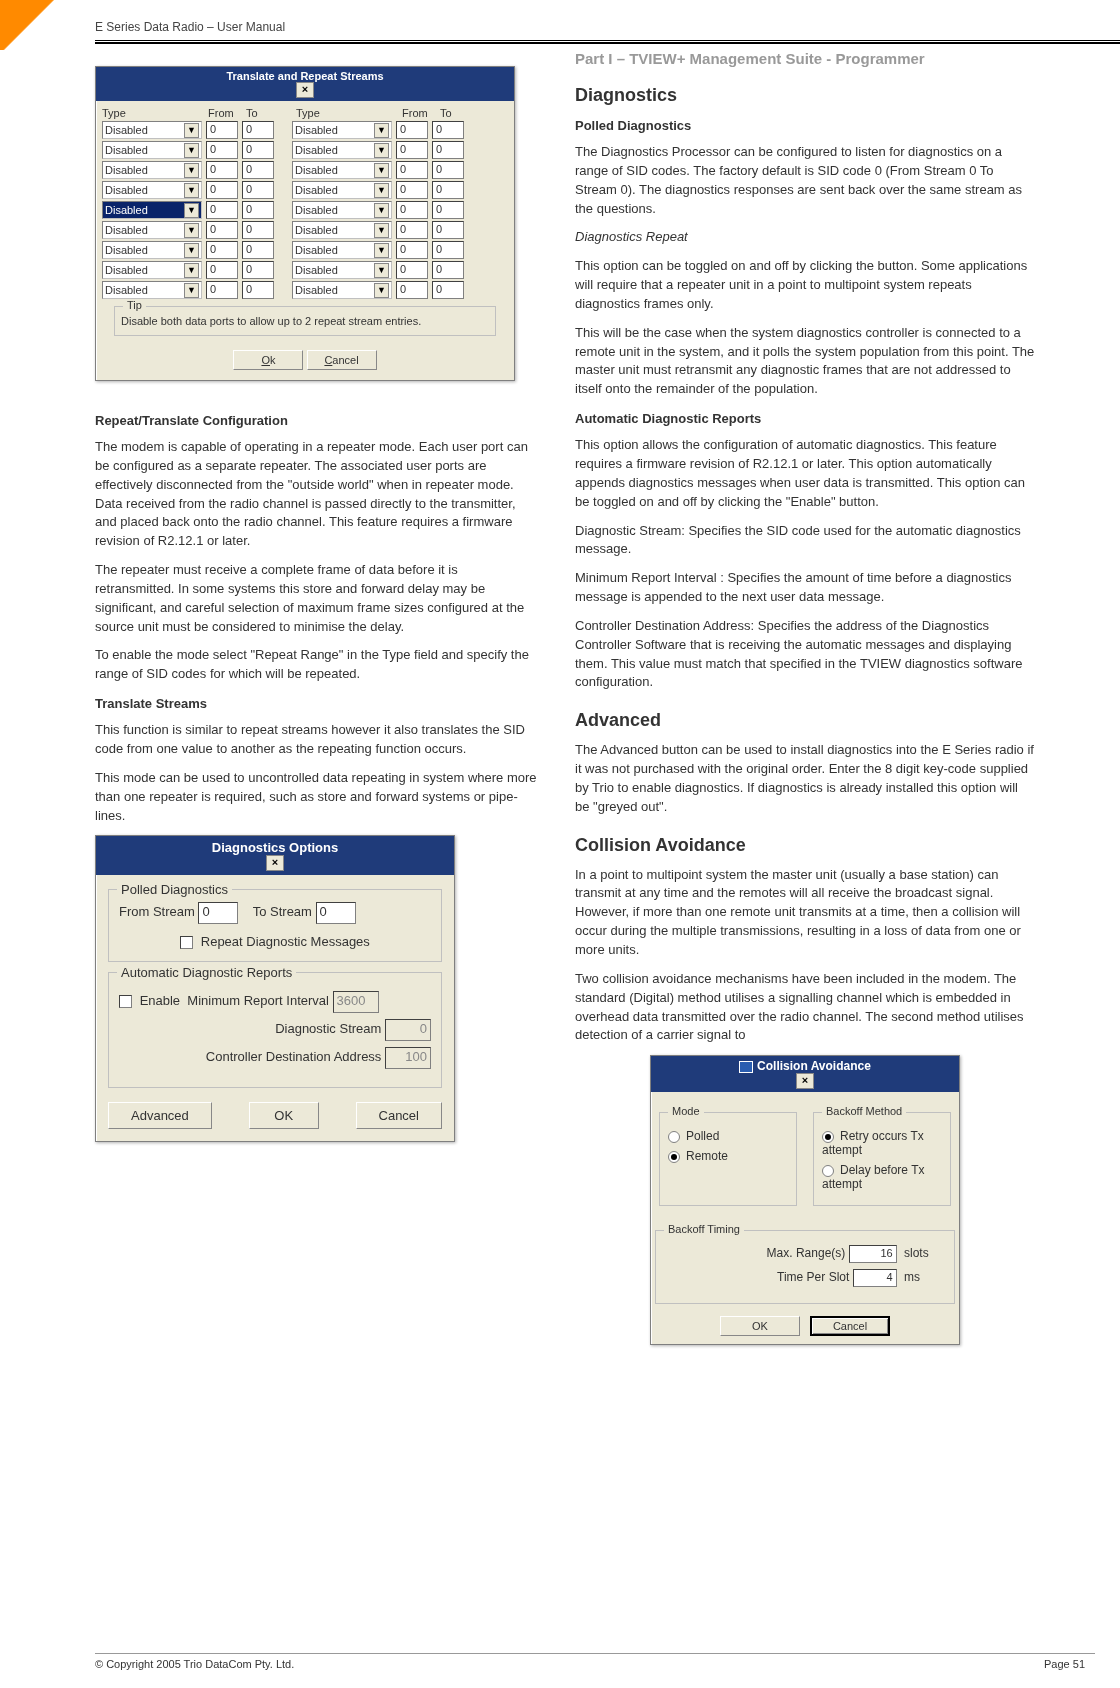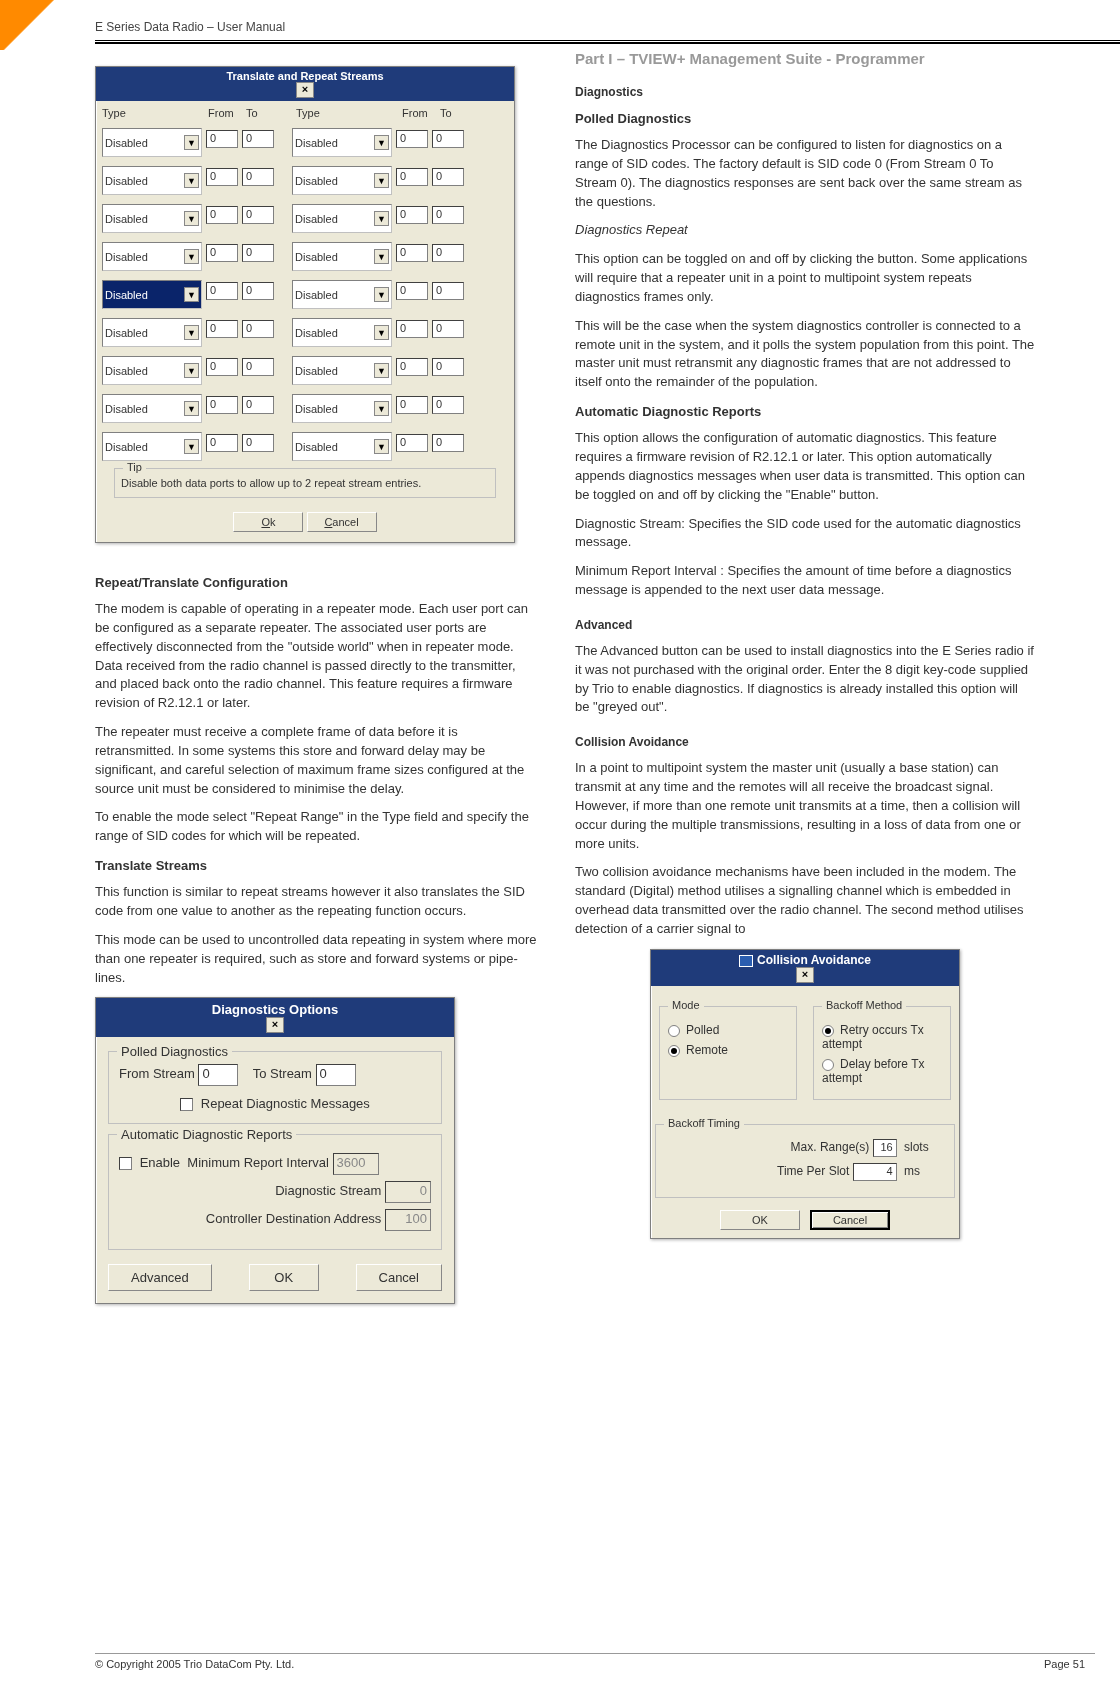--- a/index.html
+++ b/index.html
@@ -30,21 +30,21 @@
     font-size: 15px;
     text-align: left;
     margin: 0 0 18px 0;
   }
   .columns { display: flex; gap: 35px; align-items: flex-start; }
   .col { flex: 1; }
   .col-left { max-width: 445px; padding-top: 16px; }
   .col-right { max-width: 460px; }
   .para { margin: 10px 0; line-height: 1.45; font-size: 13px; }
   .italic { font-style: italic; }
-  h4.section { font-size: 12px; font-weight: bold; margin: 18px 0 10px 0; font-family: Arial, sans-serif; }
+  h4.section { font-size: 18px; font-weight: bold; margin: 18px 0 10px 0; font-family: Arial, sans-serif; }
   h5.subsection { font-size: 13px; font-weight: bold; margin: 12px 0 8px 0; }
   .footer {
     position: absolute;
     bottom: 18px;
     left: 95px;
     right: 0;
     display: flex;
     justify-content: space-between;
     font-size: 11px;
     color: #333;
@@ -88,28 +88,27 @@
   }
   .dlg-body { padding: 4px 6px 8px 6px; }
   .col-headers { display: flex; font-size: 11px; color: #333; padding: 2px 0 1px 0; }
   .col-headers span { display: inline-block; }
   .streams-row { display: flex; padding: 1px 0; align-items: center; }
   .dropdown {
     background: #fff;
     border: 1px solid #808080;
     border-right-color: #c0c0c0;
     border-bottom-color: #c0c0c0;
-    height: 29px;
+    height: 18px;
     font-size: 11px;
     padding: 1px 2px;
     display: flex;
     justify-content: space-between;
     align-items: center;
     cursor: pointer;
-    margin-top: 7px;
   }
   .dropdown.sel { background: #0a246a; color: #fff; }
   .dd-arrow {
     width: 15px; height: 15px;
     background: #ece9d8;
     border: 1px solid #888;
     text-align: center;
     line-height: 12px;
     font-size: 9px;
     color: #000;
@@ -446,20 +445,21 @@
       <h4 class="section">Diagnostics</h4>
       <h5 class="subsection">Polled Diagnostics</h5>
       <p class="para">The Diagnostics Processor can be configured to listen for diagnostics on a range of SID codes. The factory default is SID code 0 (From Stream 0 To Stream 0). The diagnostics responses are sent back over the same stream as the questions.</p>
       <p class="para italic">Diagnostics Repeat</p>
       <p class="para">This option can be toggled on and off by clicking the button. Some applications will require that a repeater unit in a point to multipoint system repeats diagnostics frames only.</p>
       <p class="para">This will be the case when the system diagnostics controller is connected to a remote unit in the system, and it polls the system population from this point.  The master unit must retransmit any diagnostic frames that are not addressed to itself onto the remainder of the population.</p>
       <h5 class="subsection">Automatic Diagnostic Reports</h5>
       <p class="para">This option allows the configuration of automatic diagnostics. This feature requires a firmware revision of R2.12.1 or later. This option automatically appends diagnostics messages when user data is transmitted. This option can be toggled on and off by clicking the "Enable" button.</p>
       <p class="para">Diagnostic Stream: Specifies the SID code used for the automatic diagnostics message.</p>
       <p class="para">Minimum Report Interval : Specifies the amount of time before a diagnostics message is appended to the next user data message.</p>
+      <p class="para">Controller Destination Address: Specifies the address of the Diagnostics Controller Software that is receiving the automatic messages and displaying them. This value must match that specified in the TVIEW diagnostics software configuration.</p>
 
       <h4 class="section">Advanced</h4>
       <p class="para">The Advanced button can be used to install diagnostics into the E Series radio if it was not purchased with the original order. Enter the 8 digit key-code supplied by Trio to enable diagnostics. If diagnostics is already installed this option will be "greyed out".</p>
 
       <h4 class="section">Collision Avoidance</h4>
       <p class="para">In a point to multipoint system the master unit (usually a base station) can transmit at any time and the remotes will all receive the broadcast signal.  However, if more than one remote unit transmits at a time, then a collision will occur during the multiple transmissions, resulting in a loss of data from one or more units.</p>
       <p class="para">Two collision avoidance mechanisms have been included in the modem.  The standard (Digital) method utilises a signalling channel which is embedded in overhead data transmitted over the radio channel. The second method utilises detection of a carrier signal to</p>
 
       <div style="text-align:center; margin-top:8px;">
       <div class="dialog coll-dlg" style="text-align:left;">
@@ -477,21 +477,21 @@
             <div class="fieldset">
               <span class="legend">Backoff Method</span>
               <div class="fld-row"><span class="radio checked"></span><span>Retry occurs Tx attempt</span></div>
               <div class="fld-row"><span class="radio"></span><span>Delay before Tx attempt</span></div>
             </div>
           </div>
           <div class="fieldset">
             <span class="legend">Backoff Timing</span>
             <div class="fld-row" style="text-align:right;">
               <span class="rt" style="width:120px;">Max. Range(s)</span>
-              <span class="txtbox" style="display:inline-block;width:24px;">16</span>
+              <span class="txtbox" style="display:inline-block;width:48px;">16</span>
               <span style="display:inline-block;width:44px;text-align:left;padding-left:4px;">slots</span>
             </div>
             <div class="fld-row" style="text-align:right;">
               <span class="rt" style="width:120px;">Time Per Slot</span>
               <span class="txtbox" style="display:inline-block;width:44px;">4</span>
               <span style="display:inline-block;width:44px;text-align:left;padding-left:4px;">ms</span>
             </div>
           </div>
           <div class="btn-row">
             <span class="btn" style="min-width:80px;">OK</span>

